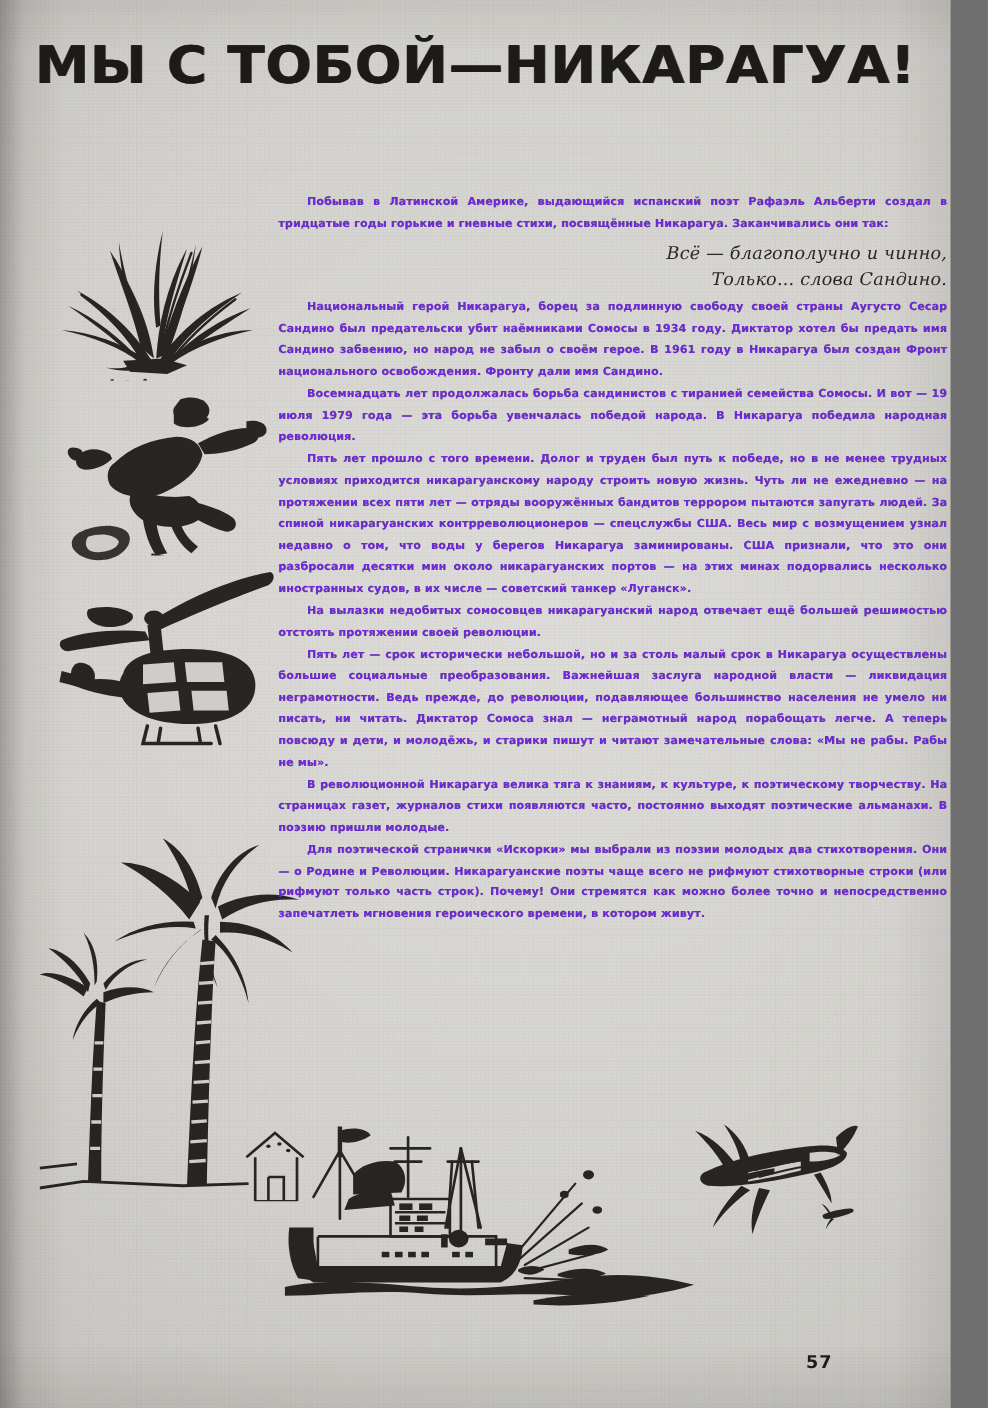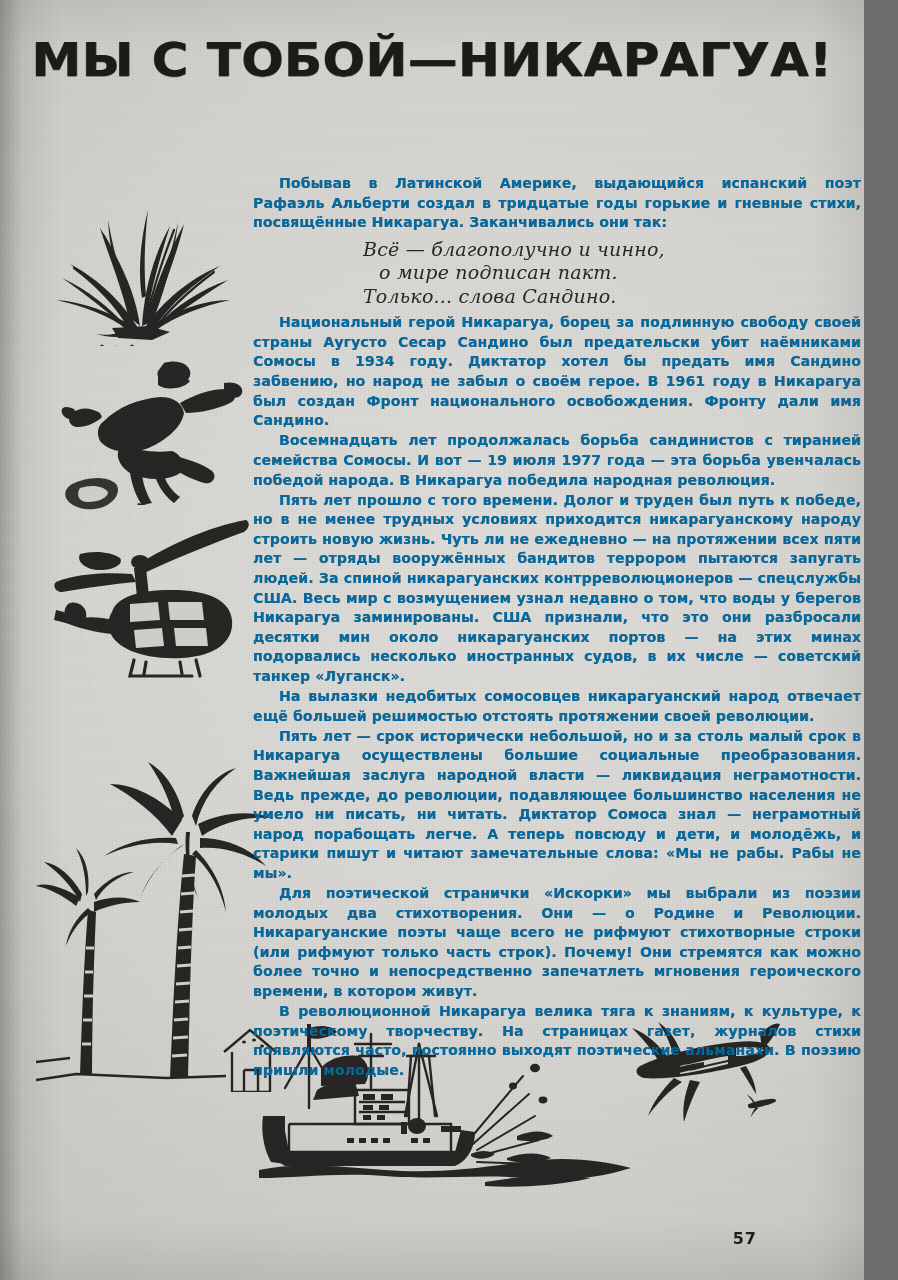--- a/index.html
+++ b/index.html
@@ -63,42 +63,42 @@
   #text-column {
     position: absolute;
     left: 253px;
     top: 174px;
     width: 608px;
     color: #221f1d;
   }
   .para {
     font-family: "DejaVu Sans", sans-serif;
     font-weight: 700;
-    font-size: 14px;
+    font-size: 10px;
     line-height: 19.6px;
     text-align: justify;
     text-indent: 26px;
     margin: 0 0 0.5px 0;
     letter-spacing: 0.15px;
-    color: #0369a1;
+    color: #6d28d9;
     text-shadow: 0.35px 0 0 rgba(38,35,32,.5);
   }
   .para.first { text-indent: 26px; }
   .verse {
     margin: 5px 0 5px 0;
     padding-left: 110px;
     font-family: "DejaVu Serif", serif;
     font-style: italic;
     font-weight: 400;
-    font-size: 19px;
+    font-size: 16px;
     line-height: 23.5px;
     color: #2a2724;
     letter-spacing: .2px;
     text-indent: 0;
-    text-align: left;
+    text-align: right;
   }
   .verse div { white-space: nowrap; }
   .verse .l2 { padding-left: 16px; }
 
   
   #page-number {
     position: absolute;
     right: 107px;
     bottom: 32px;
     font-family: "DejaVu Sans", sans-serif;
@@ -424,27 +424,26 @@
         <path d="M24 28 C16 40 10 52 8 62 C14 50 24 38 32 32 Z"></path>
       </g>
     </svg>
   </div>
 
   <div id="text-column">
     <p class="para first">Побывав в Латинской Америке, выдающийся испанский поэт Рафаэль Альберти создал в тридцатые годы горькие и гневные стихи, посвящённые Никарагуа. Заканчивались они так:</p>
 
     <div class="verse">
       <div>Всё — благополучно и чинно,</div>
-      <div class="l2">о мире подписан пакт.</div>
       <div>Только... слова Сандино.</div>
     </div>
 
     <p class="para">Национальный герой Никарагуа, борец за подлинную свободу своей страны Аугусто Сесар Сандино был предательски убит наёмниками Сомосы в 1934 году. Диктатор хотел бы предать имя Сандино забвению, но народ не забыл о своём герое. В 1961 году в Никарагуа был создан Фронт национального освобождения. Фронту дали имя Сандино.</p>
-    <p class="para">Восемнадцать лет продолжалась борьба сандинистов с тиранией семейства Сомосы. И вот — 19 июля 1977 года — эта борьба увенчалась победой народа. В Никарагуа победила народная революция.</p>
+    <p class="para">Восемнадцать лет продолжалась борьба сандинистов с тиранией семейства Сомосы. И вот — 19 июля 1979 года — эта борьба увенчалась победой народа. В Никарагуа победила народная революция.</p>
     <p class="para">Пять лет прошло с того времени. Долог и труден был путь к победе, но в не менее трудных условиях приходится никарагуанскому народу строить новую жизнь. Чуть ли не ежедневно — на протяжении всех пяти лет — отряды вооружённых бандитов террором пытаются запугать людей. За спиной никарагуанских контрреволюционеров — спецслужбы США. Весь мир с возмущением узнал недавно о том, что воды у берегов Никарагуа заминированы. США признали, что это они разбросали десятки мин около никарагуанских портов — на этих минах подорвались несколько иностранных судов, в их числе — советский танкер «Луганск».</p>
     <p class="para">На вылазки недобитых сомосовцев никарагуанский народ отвечает ещё большей решимостью отстоять протяжении своей революции.</p>
     <p class="para">Пять лет — срок исторически небольшой, но и за столь малый срок в Никарагуа осуществлены большие социальные преобразования. Важнейшая заслуга народной власти — ликвидация неграмотности. Ведь прежде, до революции, подавляющее большинство населения не умело ни писать, ни читать. Диктатор Сомоса знал — неграмотный народ порабощать легче. А теперь повсюду и дети, и молодёжь, и старики пишут и читают замечательные слова: «Мы не рабы. Рабы не мы».</p>
+    <p class="para">В революционной Никарагуа велика тяга к знаниям, к культуре, к поэтическому творчеству. На страницах газет, журналов стихи появляются часто, постоянно выходят поэтические альманахи. В поэзию пришли молодые.</p>
     <p class="para">Для поэтической странички «Искорки» мы выбрали из поэзии молодых два стихотворения. Они — о Родине и Революции. Никарагуанские поэты чаще всего не рифмуют стихотворные строки (или рифмуют только часть строк). Почему! Они стремятся как можно более точно и непосредственно запечатлеть мгновения героического времени, в котором живут.</p>
-    <p class="para">В революционной Никарагуа велика тяга к знаниям, к культуре, к поэтическому творчеству. На страницах газет, журналов стихи появляются часто, постоянно выходят поэтические альманахи. В поэзию пришли молодые.</p>
   </div>
 
   <div id="page-number">57</div>
 </div>
 
 </body></html>

